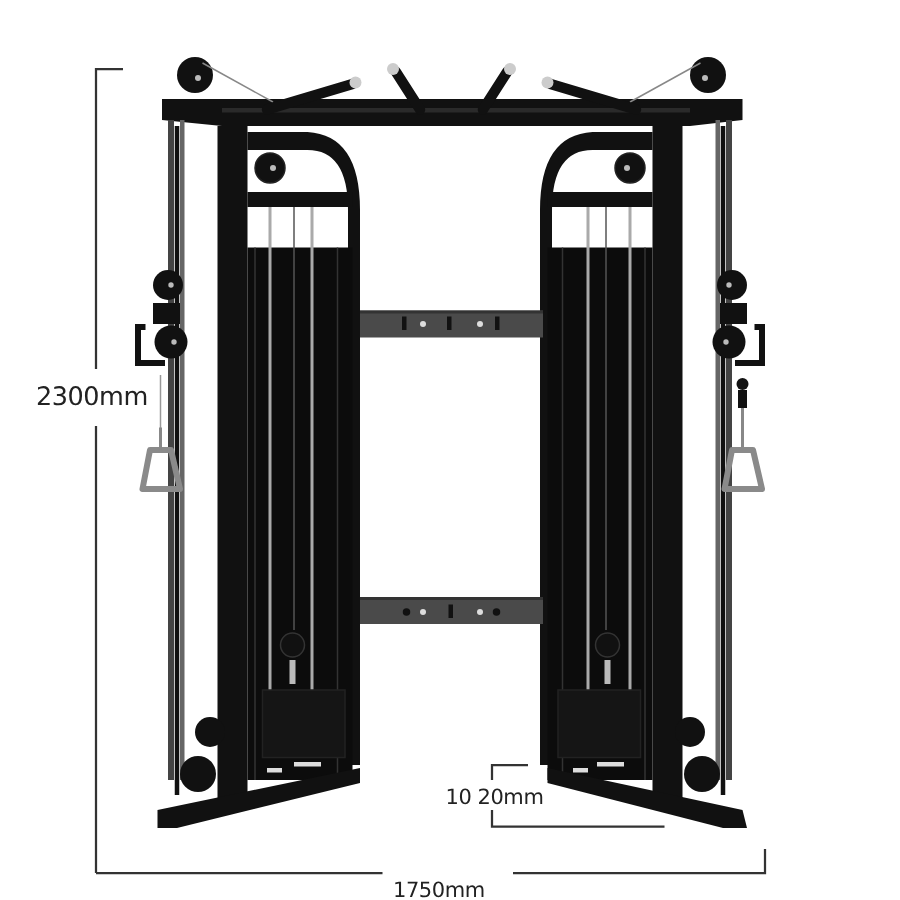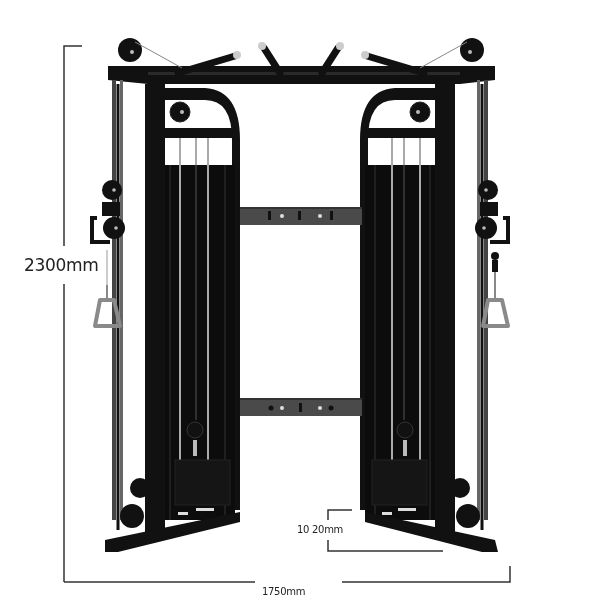--- a/index.html
+++ b/index.html
@@ -1,19 +1,19 @@
 <!DOCTYPE html>
 <html><head>
 <meta charset="utf-8">
 <style>
   html,body{margin:0;padding:0;background:#ffffff;}
   body{width:600px;height:600px;position:relative;overflow:hidden;font-family:"DejaVu Sans","Liberation Sans",sans-serif;}
   #stage{position:absolute;left:0;top:0;width:600px;height:600px;}
   .dim-label{position:absolute;color:#222;font-size:17px;line-height:1;white-space:nowrap;letter-spacing:-0.3px;}
-  .dim-label.small{font-size:10px;}
+  .dim-label.small{font-size:14px;}
   svg{position:absolute;left:0;top:0;}
 </style>
 </head>
 <body>
 
 <div id="stage">
 
 <svg width="600" height="600" viewBox="0 0 600 600">
 
   <g stroke="#333" stroke-width="1.5" fill="none">

